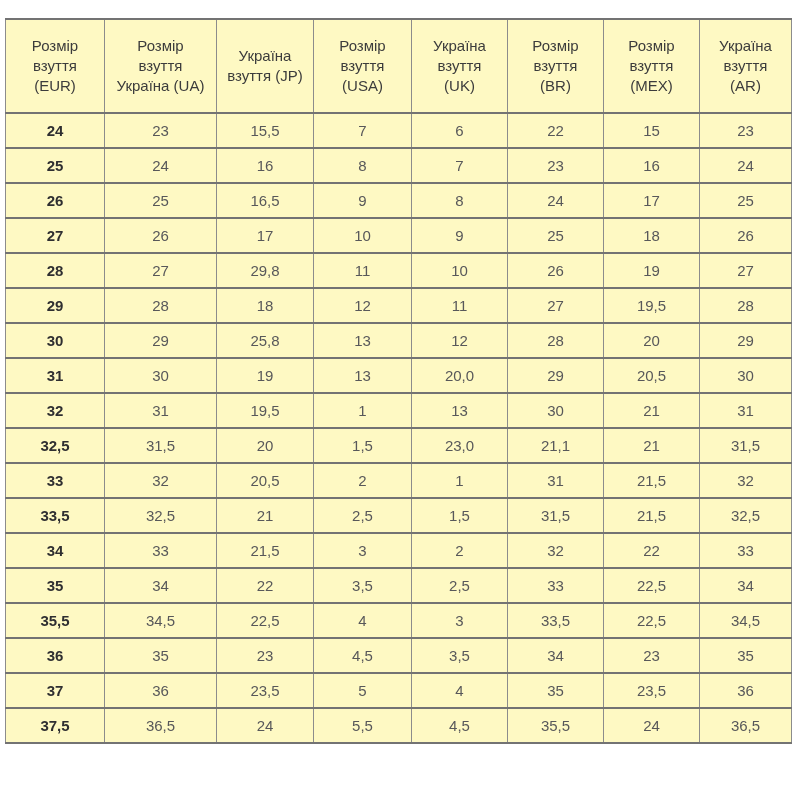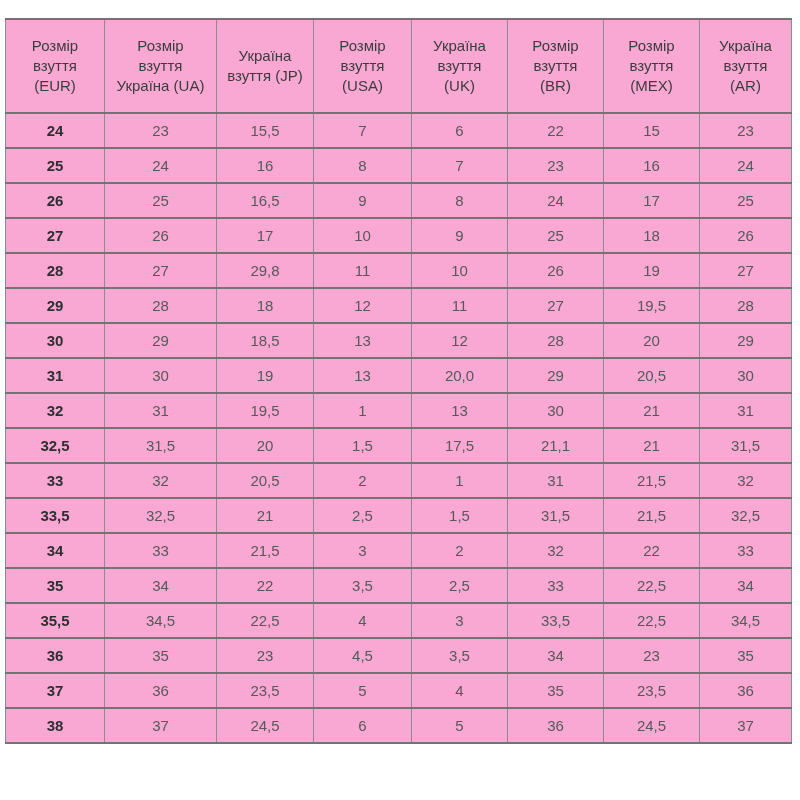--- a/index.html
+++ b/index.html
@@ -11,21 +11,21 @@
     font-family: "Liberation Sans", sans-serif;
   }
   .page {
     padding: 18px 4px 0 5px;
     box-sizing: border-box;
   }
   table.size-table {
     border-collapse: collapse;
     table-layout: fixed;
     width: 786px;
-    background: #f9a8d4;
+    background: #fef9c3;
   }
   table.size-table th,
   table.size-table td {
     border-left: 1px solid #8c8c8c;
     border-right: 1px solid #8c8c8c;
     border-top: 2px solid #737373;
     border-bottom: 2px solid #737373;
     text-align: center;
     vertical-align: middle;
     overflow: hidden;
@@ -133,21 +133,21 @@
           <td>18</td>
           <td>12</td>
           <td>11</td>
           <td>27</td>
           <td>19,5</td>
           <td>28</td>
         </tr>
         <tr>
           <td class="col-first">30</td>
           <td>29</td>
-          <td>18,5</td>
+          <td>25,8</td>
           <td>13</td>
           <td>12</td>
           <td>28</td>
           <td>20</td>
           <td>29</td>
         </tr>
         <tr>
           <td class="col-first">31</td>
           <td>30</td>
           <td>19</td>
@@ -165,21 +165,21 @@
           <td>13</td>
           <td>30</td>
           <td>21</td>
           <td>31</td>
         </tr>
         <tr>
           <td class="col-first">32,5</td>
           <td>31,5</td>
           <td>20</td>
           <td>1,5</td>
-          <td>17,5</td>
+          <td>23,0</td>
           <td>21,1</td>
           <td>21</td>
           <td>31,5</td>
         </tr>
         <tr>
           <td class="col-first">33</td>
           <td>32</td>
           <td>20,5</td>
           <td>2</td>
           <td>1</td>
@@ -241,24 +241,24 @@
           <td class="col-first">37</td>
           <td>36</td>
           <td>23,5</td>
           <td>5</td>
           <td>4</td>
           <td>35</td>
           <td>23,5</td>
           <td>36</td>
         </tr>
         <tr>
-          <td class="col-first">38</td>
-          <td>37</td>
-          <td>24,5</td>
-          <td>6</td>
-          <td>5</td>
-          <td>36</td>
-          <td>24,5</td>
-          <td>37</td>
+          <td class="col-first">37,5</td>
+          <td>36,5</td>
+          <td>24</td>
+          <td>5,5</td>
+          <td>4,5</td>
+          <td>35,5</td>
+          <td>24</td>
+          <td>36,5</td>
         </tr>
       </tbody>
   </table>
 </div>
 
 </body></html>

